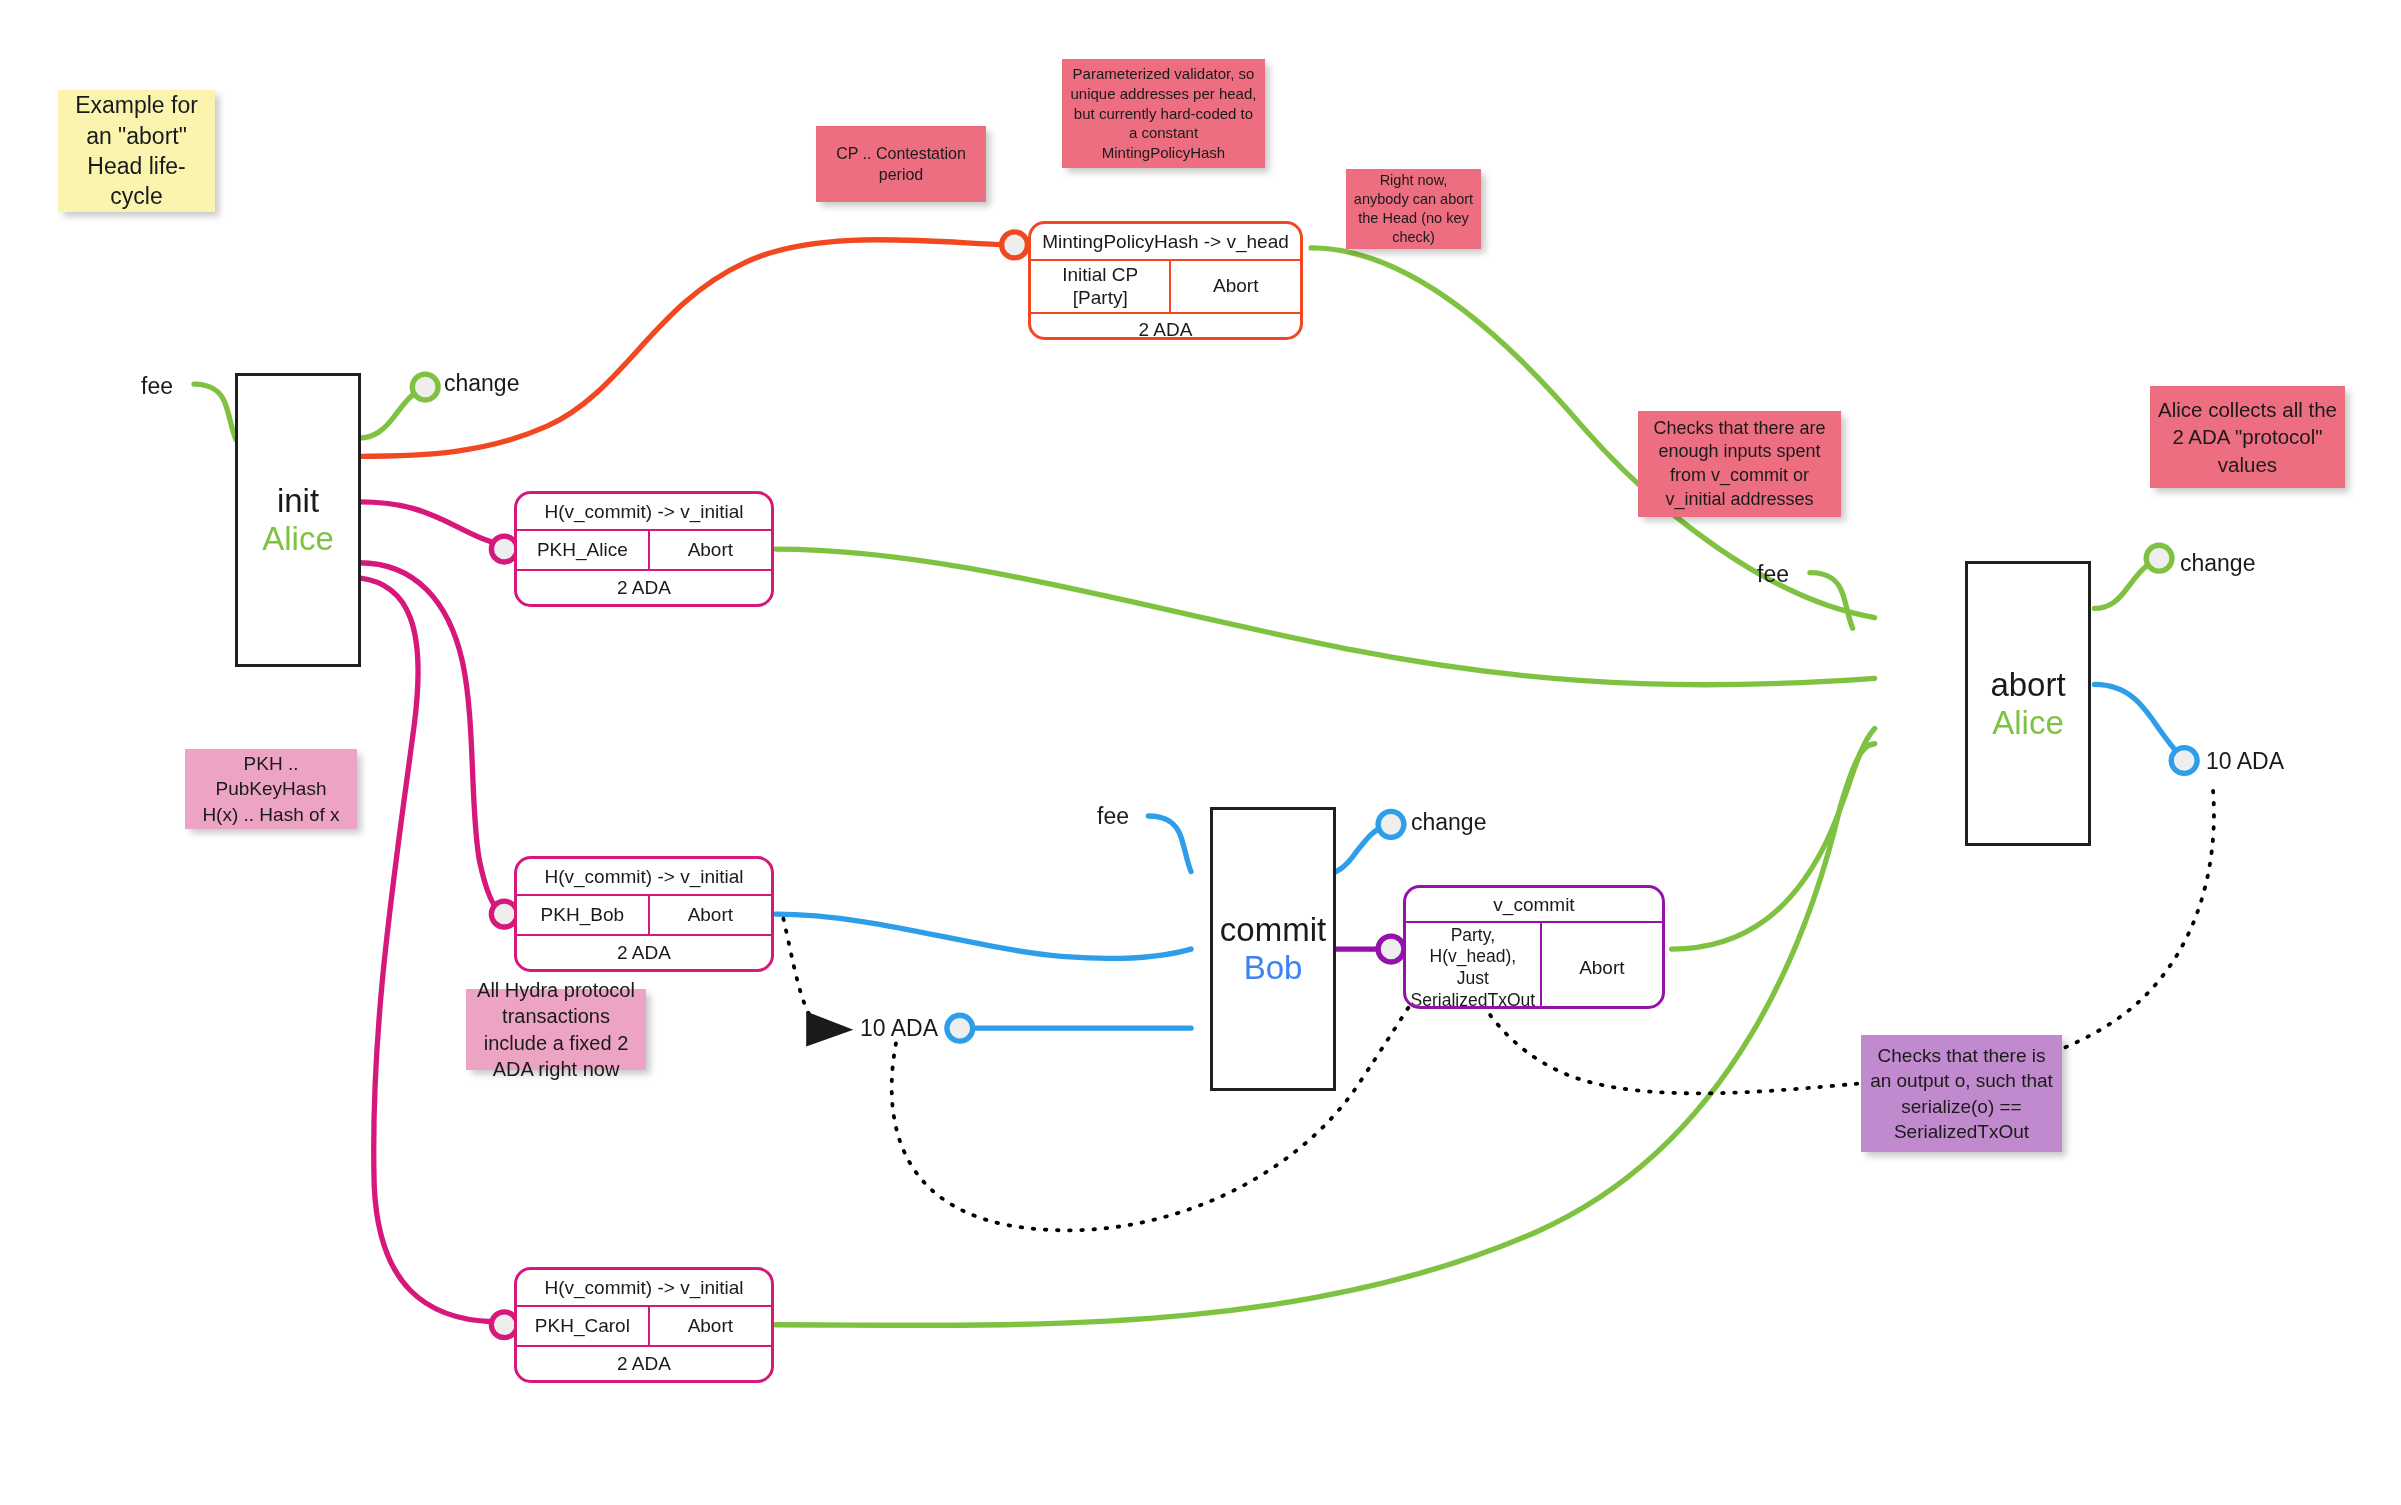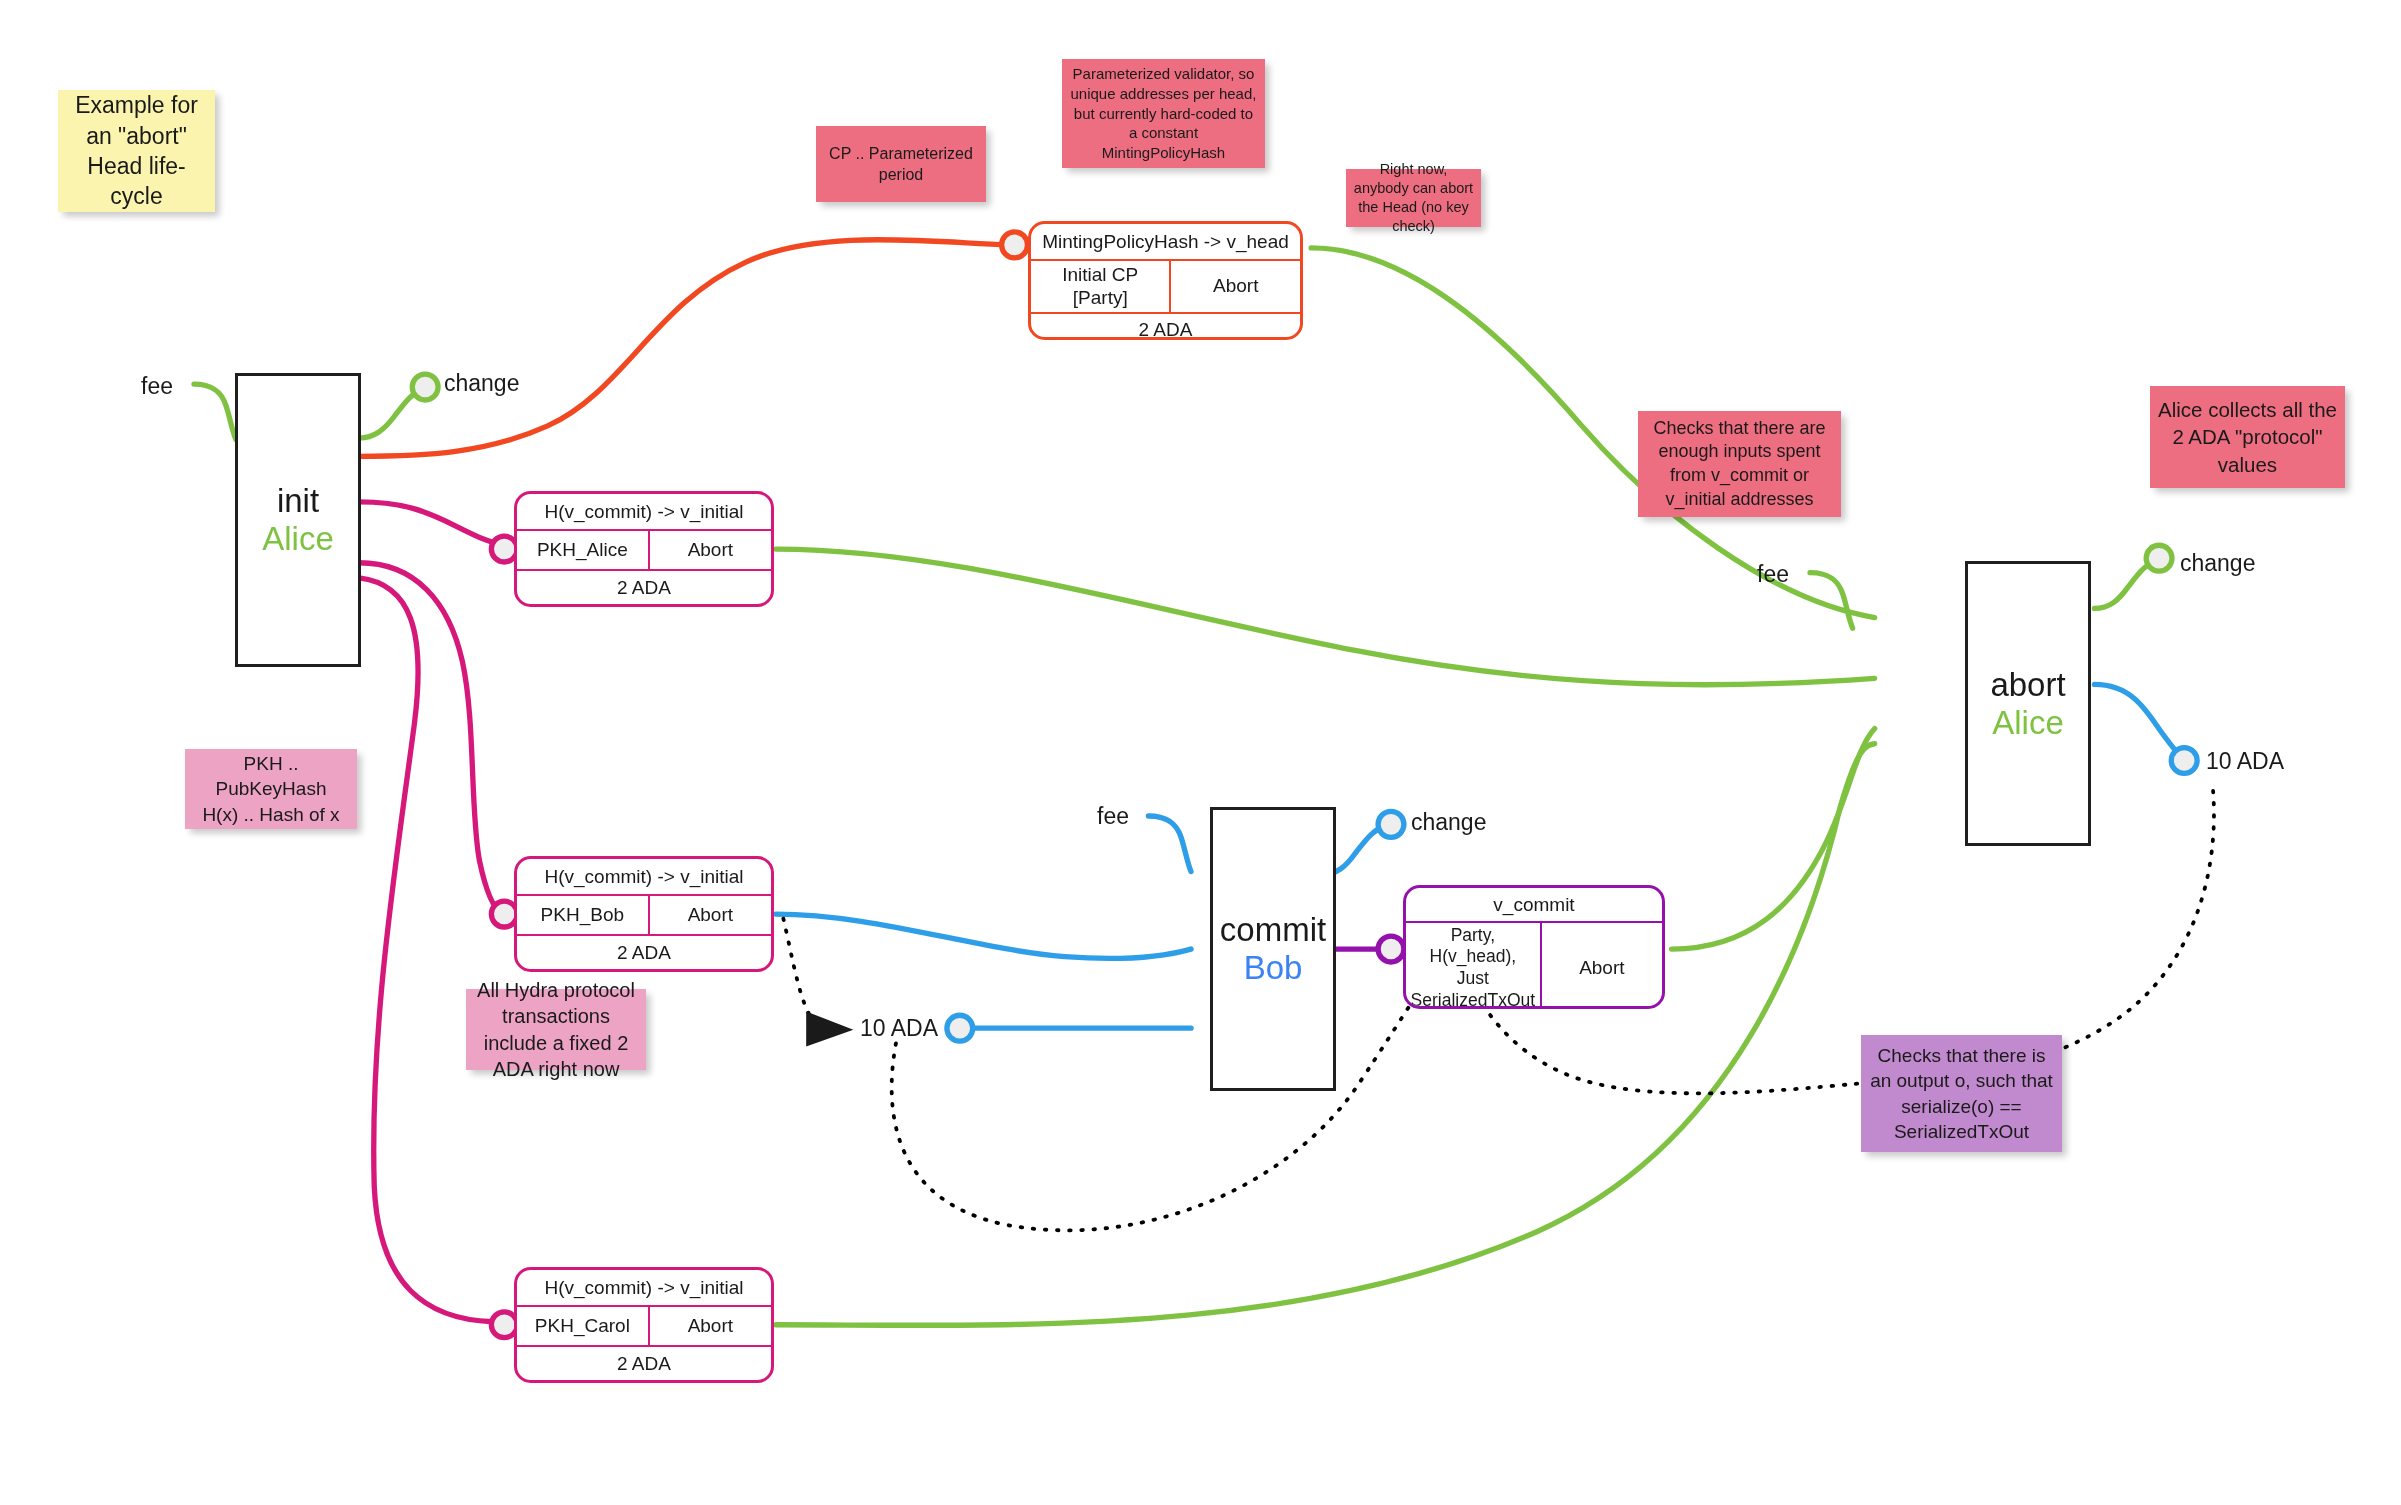--- a/index.html
+++ b/index.html
@@ -191,25 +191,25 @@
       <circle cx="1829" cy="1084" r="17" fill="#eeeeee" stroke="#2e9ee8" stroke-width="7"></circle>
       <circle cx="1262" cy="1352" r="17" fill="#eeeeee" stroke="#2e9ee8" stroke-width="7"></circle>
       <circle cx="1829" cy="1248" r="17" fill="#eeeeee" stroke="#9412ab" stroke-width="7"></circle>
       <circle cx="2839" cy="734" r="17" fill="#eeeeee" stroke="#7fc242" stroke-width="7"></circle>
       <circle cx="2872" cy="1000" r="17" fill="#eeeeee" stroke="#2e9ee8" stroke-width="7"></circle>
     </g>
   </svg>
 
   <div class="sticky yellow" style="left:58px; top:90px; width:157px; height:122px; font-size:23px;">Example for an "abort" Head life-cycle</div>
 
-  <div class="sticky red" style="left:816px; top:126px; width:170px; height:76px; font-size:16px;">CP .. Parameterized period</div>
+  <div class="sticky red" style="left:816px; top:126px; width:170px; height:76px; font-size:16px;">CP .. Contestation period</div>
 
   <div class="sticky red" style="left:1062px; top:59px; width:203px; height:109px; font-size:15px;">Parameterized validator, so unique addresses per head, but currently hard-coded to a constant MintingPolicyHash</div>
 
-  <div class="sticky red" style="left:1346px; top:169px; width:135px; height:58px; font-size:14.5px;">Right now, anybody can abort the Head (no key check)</div>
+  <div class="sticky red" style="left:1346px; top:169px; width:135px; height:80px; font-size:14.5px;">Right now, anybody can abort the Head (no key check)</div>
 
   <div class="sticky red" style="left:1638px; top:411px; width:203px; height:106px; font-size:18px;">Checks that there are enough inputs spent from v_commit or v_initial addresses</div>
 
   <div class="sticky red" style="left:2150px; top:386px; width:195px; height:102px; font-size:20.5px;">Alice collects all the 2 ADA "protocol" values</div>
 
   <div class="sticky pink" style="left:185px; top:749px; width:172px; height:80px; font-size:19px;">PKH .. PubKeyHash
 H(x) .. Hash of x</div>
 
   <div class="sticky pink" style="left:466px; top:989px; width:180px; height:81px; font-size:20px;">All Hydra protocol transactions include a fixed 2 ADA right now</div>
 

